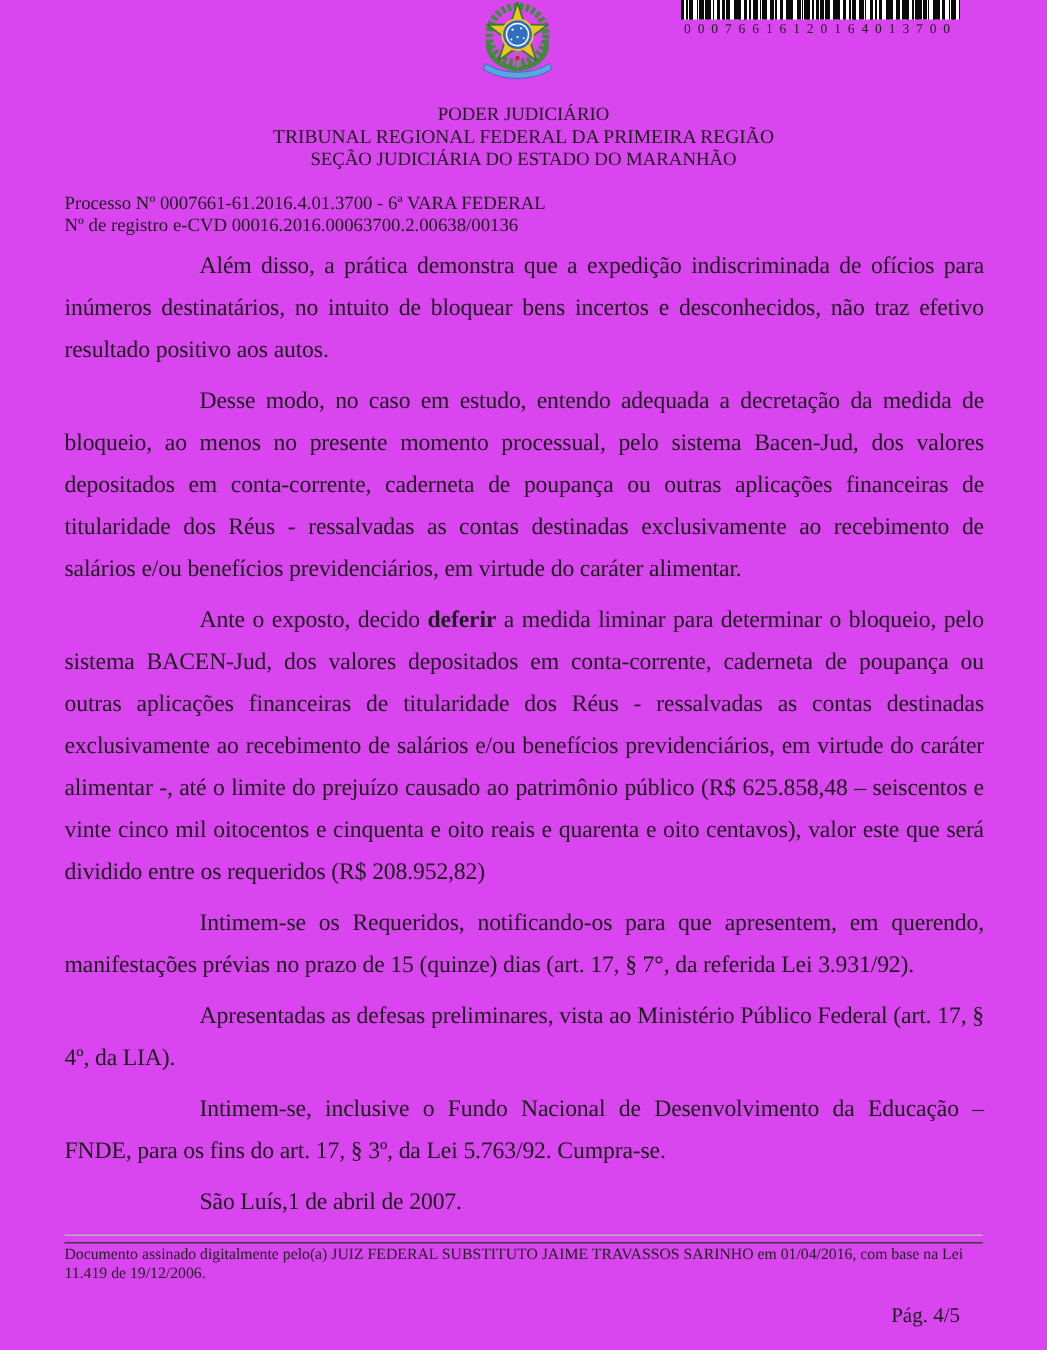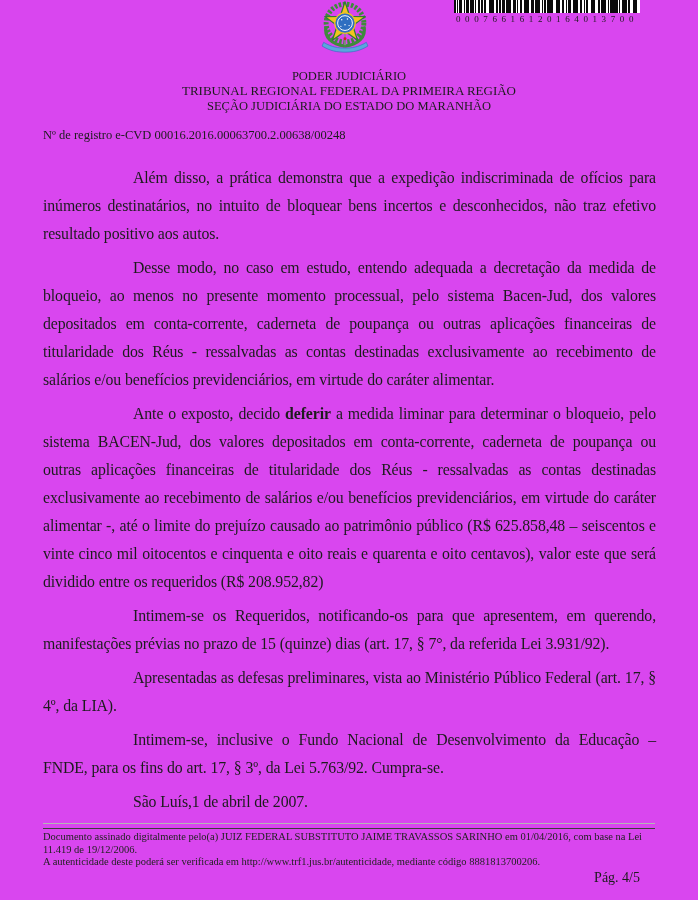--- a/index.html
+++ b/index.html
@@ -98,36 +98,36 @@
     <div class="barcode-digits">00076616120164013700</div>
   </div>
 
   <div class="letterhead">
     <div class="lh1">PODER JUDICIÁRIO</div>
     <div class="lh2">TRIBUNAL REGIONAL FEDERAL DA PRIMEIRA REGIÃO</div>
     <div class="lh3">SEÇÃO JUDICIÁRIA DO ESTADO DO MARANHÃO</div>
   </div>
 
   <div class="process">
-    <div>Nº de registro e-CVD 00016.2016.00063700.2.00638/00248</div>
+    <div>Processo Nº 0007661-61.2016.4.01.3700 - 6ª VARA FEDERAL</div>
+    <div>Nº de registro e-CVD 00016.2016.00063700.2.00638/00136</div>
   </div>
 
   <div class="body-text">
     <p>Além disso, a prática demonstra que a expedição indiscriminada de ofícios para inúmeros destinatários, no intuito de bloquear bens incertos e desconhecidos, não traz efetivo resultado positivo aos autos.</p>
     <p>Desse modo, no caso em estudo, entendo adequada a decretação da medida de bloqueio, ao menos no presente momento processual, pelo sistema Bacen-Jud, dos valores depositados em conta-corrente, caderneta de poupança ou outras aplicações financeiras de titularidade dos Réus - ressalvadas as contas destinadas exclusivamente ao recebimento de salários e/ou benefícios previdenciários, em virtude do caráter alimentar.</p>
     <p><span>Ante o exposto, decido </span><span class="bold-inline">deferir</span><span> a medida liminar para determinar o bloqueio, pelo sistema BACEN-Jud, dos valores depositados em conta-corrente, caderneta de poupança ou outras aplicações financeiras de titularidade dos Réus - ressalvadas as contas destinadas exclusivamente ao recebimento de salários e/ou benefícios previdenciários, em virtude do caráter alimentar -, até o limite do prejuízo causado ao patrimônio público (R$ 625.858,48 – seiscentos e vinte cinco mil oitocentos e cinquenta e oito reais e quarenta e oito centavos), valor este que será dividido entre os requeridos (R$ 208.952,82)</span></p>
     <p>Intimem-se os Requeridos, notificando-os para que apresentem, em querendo, manifestações prévias no prazo de 15 (quinze) dias (art. 17, § 7°, da referida Lei 3.931/92).</p>
     <p>Apresentadas as defesas preliminares, vista ao Ministério Público Federal (art. 17, § 4º, da LIA).</p>
     <p>Intimem-se, inclusive o Fundo Nacional de Desenvolvimento da Educação – FNDE, para os fins do art. 17, § 3º, da Lei 5.763/92.  Cumpra-se.</p>
     <p class="date-line">São Luís,1 de abril de 2007.</p>
   </div>
 
   <div class="rule-light"></div>
   <div class="rule-dark"></div>
 
   <div class="footer-text">
     <div>Documento assinado digitalmente pelo(a) JUIZ FEDERAL SUBSTITUTO JAIME TRAVASSOS SARINHO em 01/04/2016, com base na Lei 11.419 de 19/12/2006.</div>
-    <div>A autenticidade deste poderá ser verificada em http://www.trf1.jus.br/autenticidade, mediante código 8881813700206.</div>
   </div>
 
   <div class="page-number">Pág. 4/5</div>
 
 </div>
 
 </body></html>

